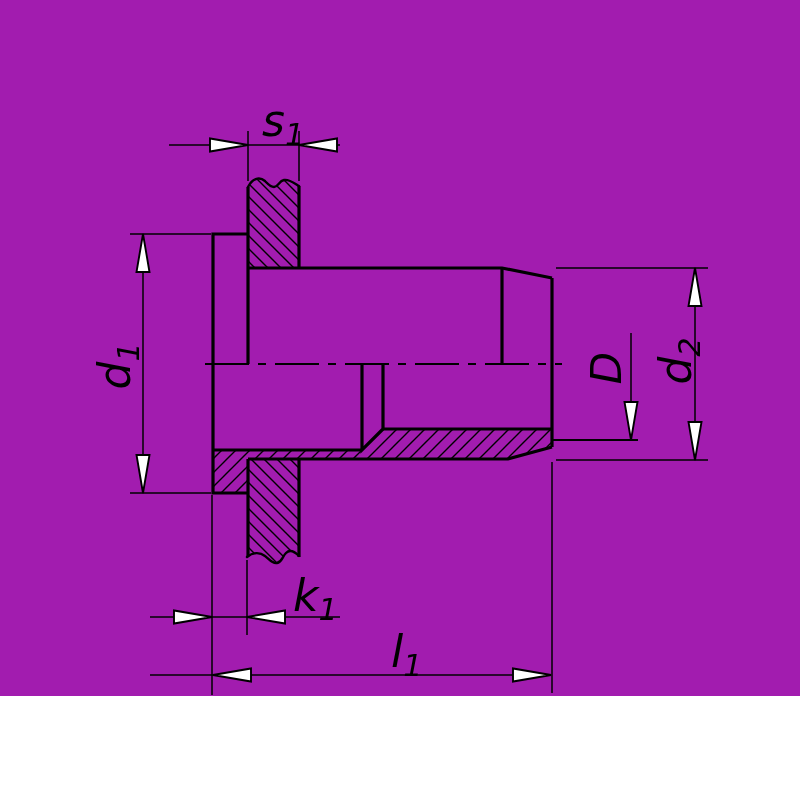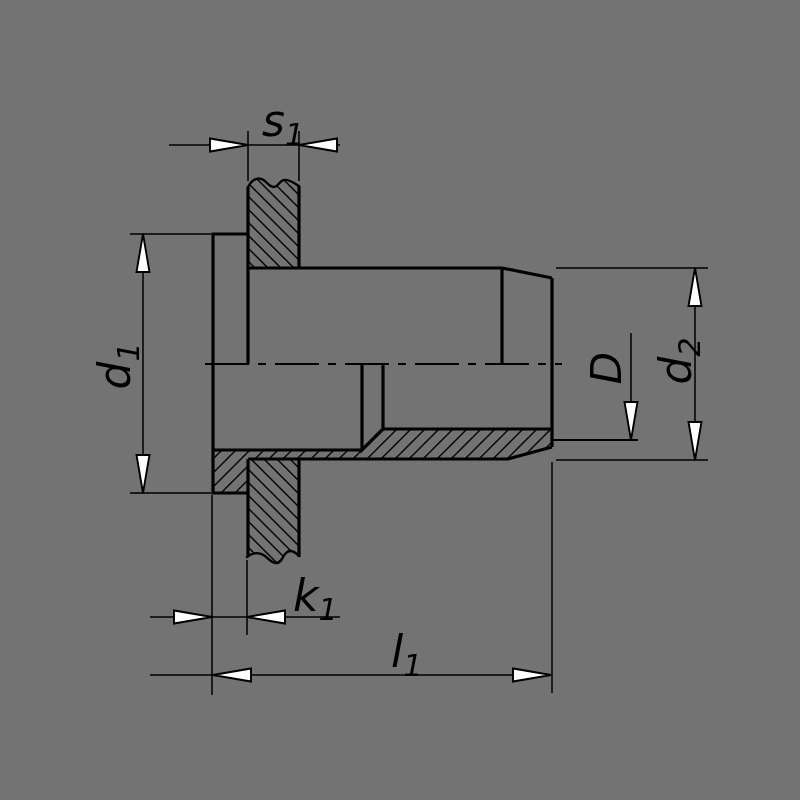--- a/index.html
+++ b/index.html
@@ -2,22 +2,22 @@
 <html><head>
 <meta charset="utf-8">
 <style>
   html, body {
     margin: 0;
     padding: 0;
     background: #ffffff;
   }
   #stage {
     width: 800px;
-    height: 800px;
-    background: #737373;
+    height: 696px;
+    background: #a21caf;
     position: relative;
     overflow: hidden;
     text-decoration: underline;
   }
   svg { display: block; }
   .thick {
     stroke: #000000;
     stroke-width: 3.2;
     fill: none;
     stroke-linecap: butt;

